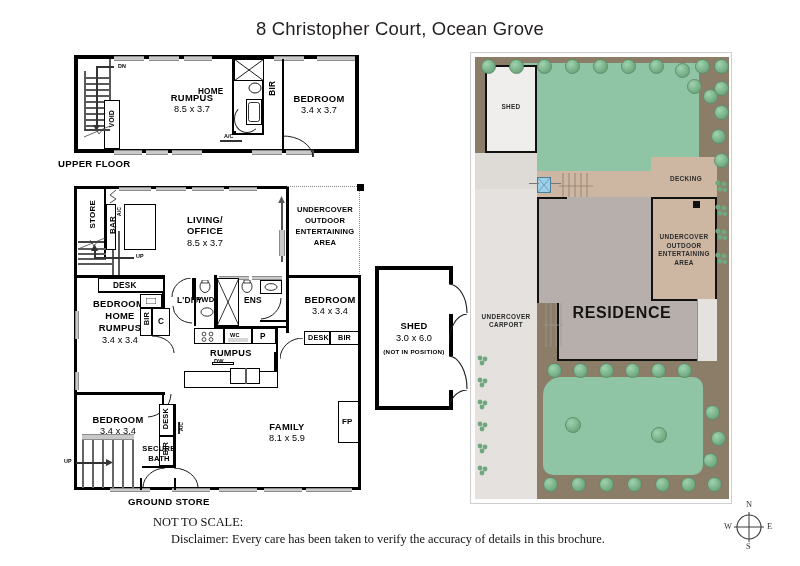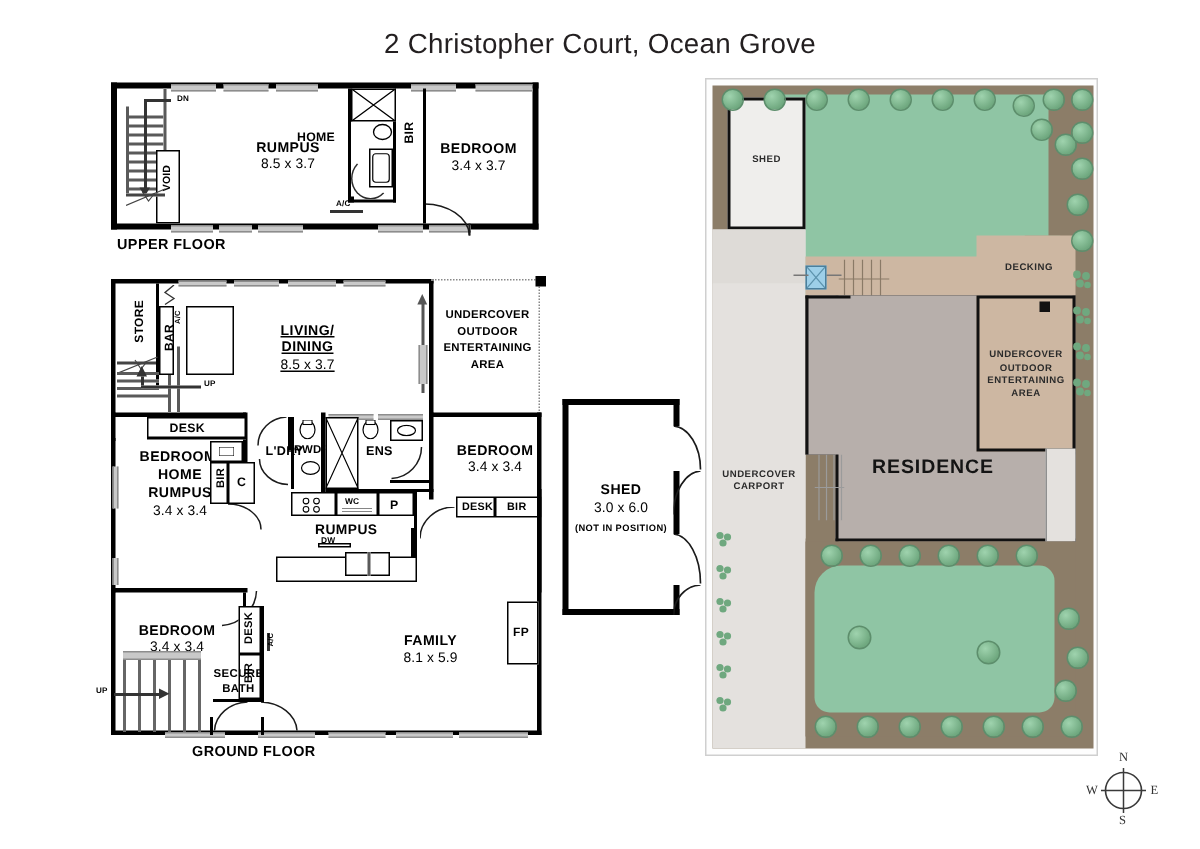--- a/index.html
+++ b/index.html
@@ -41,37 +41,37 @@
   .sBed{background:#8c7d68;}
   .sDeck{background:#cdb7a2;}
   .sRes{background:#b7afab;border:2px solid #111;box-sizing:border-box;}
   .sPave{background:#e4e1de;}
   .sPave2{background:#dedbd7;}
   .sShed{background:#efeeec;border:2px solid #111;box-sizing:border-box;}
   .shrub{position:absolute;border-radius:50%;background:radial-gradient(circle at 35% 32%,#9fd3ae,#6fa87f 72%);
          border:1px solid #5d8e6c;box-sizing:border-box;}
   .slbl{position:absolute;font-size:6.4px;font-weight:700;color:#2b2b2b;
         text-align:center;line-height:1.25;letter-spacing:.35px;white-space:nowrap;}
-  .slblbig{font-size:13px;letter-spacing:.6px;color:#141414;}
+  .slblbig{font-size:16px;letter-spacing:.6px;color:#141414;}
 
   
   #compass{left:722px;top:500px;width:54px;height:56px;}
   .cpt{position:absolute;font-size:8.4px;color:#333;font-family:"Liberation Serif",serif;}
 
   
   #footer{left:153px;top:514px;width:560px;font-family:"Liberation Serif",serif;
           font-size:12.4px;color:#111;line-height:1.38;}
   #footer .l2{margin-left:18px;}
 </style>
 </head>
 <body>
 
 <div id="root">
 
-  <div class="abs" id="title">2 Christopher Court, Ocean Grove</div>
+  <div class="abs" id="title">8 Christopher Court, Ocean Grove</div>
 
   <div class="abs" style="left:74px;top:55px;width:285px;height:98px;">
 
     <div class="wall" style="left:0;top:0;width:285px;height:4px;"></div>
     <div class="wall" style="left:0;top:94px;width:285px;height:4px;"></div>
     <div class="wall" style="left:0;top:0;width:4px;height:98px;"></div>
     <div class="wall" style="left:281px;top:0;width:4px;height:98px;"></div>
 
     <div class="win" style="left:40px;top:0.5px;width:30px;height:3px;"></div>
     <div class="win" style="left:75px;top:0.5px;width:30px;height:3px;"></div>
@@ -151,21 +151,21 @@
       <path d="M0,1 A 30,22 0 0 1 31,22" stroke="#1b1b1b" stroke-width="1" fill="none"></path>
       <line x1="31" y1="22" x2="31" y2="14" stroke="#1b1b1b" stroke-width="1.4"></line>
     </svg>
     <div class="wall" style="left:208px;top:80px;width:2px;height:14px;"></div>
 
     <div class="room" style="left:213px;top:38px;width:64px;">
       <span>BEDROOM</span><br>
       <span class="dim">3.4 x 3.7</span>
     </div>
   </div>
-  <div class="floorlab" style="left:78px;top:158px;">UPPER FLOOR</div>
+  <div class="floorlab" style="left:58px;top:158px;">UPPER FLOOR</div>
 
   <div class="abs" style="left:74px;top:186px;width:285px;height:307px;">
 
     <div class="wall" style="left:0;top:0;width:215px;height:3px;"></div>
     <div class="wall" style="left:0;top:0;width:3px;height:92px;"></div>
     <div class="wall" style="left:0;top:89px;width:90px;height:3px;"></div>
     <div class="wall" style="left:212px;top:0;width:3px;height:92px;"></div>
     <div class="win" style="left:45px;top:0.5px;width:32px;height:2.5px;"></div>
     <div class="win" style="left:82px;top:0.5px;width:30px;height:2.5px;"></div>
     <div class="win" style="left:118px;top:0.5px;width:32px;height:2.5px;"></div>
@@ -196,23 +196,23 @@
 
     <svg class="abs" style="left:34px;top:4px;" width="10" height="14">
       <path d="M8,0 L2,5 L8,9 L2,13" stroke="#333" stroke-width="0.9" fill="none"></path>
     </svg>
 
     <div class="thin2" style="left:32px;top:18px;width:10px;height:46px;"></div>
     <div class="thin2" style="left:50px;top:18px;width:32px;height:46px;"></div>
     <div class="lbl vert" style="left:34px;top:30px;font-size:8px;">BAR</div>
     <div class="tiny vert" style="left:42px;top:21px;font-size:5px;">A/C</div>
 
-    <div class="room" style="left:93px;top:28px;width:76px;text-decoration:underline;">
+    <div class="room" style="left:93px;top:28px;width:76px;">
       <span>LIVING/</span><br>
-      <span>DINING</span><br>
+      <span>OFFICE</span><br>
       <span class="dim">8.5 x 3.7</span>
     </div>
 
     <div class="dashline" style="left:213px;top:0;width:74px;height:2px;border-top:1.5px dotted #888;"></div>
     <div class="dashline" style="left:285px;top:0;width:2px;height:92px;border-left:1.5px dotted #888;"></div>
     <div class="wall" style="left:283px;top:-2px;width:7px;height:7px;"></div>
     <div class="room" style="left:216px;top:18px;width:70px;font-size:7.6px;line-height:1.45;letter-spacing:.2px;">
       <span>UNDERCOVER</span><br>
       <span>OUTDOOR</span><br>
       <span>ENTERTAINING</span><br>
@@ -394,21 +394,21 @@
     </svg>
 
     <div class="room" style="left:178px;top:235px;width:70px;">
       <span>FAMILY</span><br>
       <span class="dim">8.1 x 5.9</span>
     </div>
 
     <div class="thin2" style="left:264px;top:215px;width:21px;height:42px;"></div>
     <div class="lbl" style="left:268px;top:231px;font-size:8px;">FP</div>
   </div>
-  <div class="floorlab" style="left:128px;top:496px;">GROUND FLOOR</div>
+  <div class="floorlab" style="left:128px;top:496px;">GROUND STORE</div>
 
   <div class="abs" style="left:375px;top:266px;width:90px;height:144px;">
     <div class="wall" style="left:0;top:0;width:78px;height:4px;"></div>
     <div class="wall" style="left:0;top:0;width:4px;height:144px;"></div>
     <div class="wall" style="left:0;top:140px;width:78px;height:4px;"></div>
     <div class="wall" style="left:74px;top:0;width:4px;height:18px;"></div>
     <div class="wall" style="left:74px;top:48px;width:4px;height:42px;"></div>
     <div class="wall" style="left:74px;top:124px;width:4px;height:20px;"></div>
     <svg class="abs" style="left:74px;top:18px;" width="20" height="30">
       <path d="M0,0 A 19,29 0 0 1 18,29" stroke="#1b1b1b" stroke-width="1.1" fill="none"></path>
@@ -612,14 +612,18 @@
       <circle cx="21" cy="19" r="12" fill="none" stroke="#3a3a3a" stroke-width="1.1"></circle>
       <line x1="21" y1="4" x2="21" y2="34" stroke="#3a3a3a" stroke-width="1"></line>
       <line x1="6" y1="19" x2="36" y2="19" stroke="#3a3a3a" stroke-width="1"></line>
     </svg>
     <div class="cpt" style="left:24px;top:0;">N</div>
     <div class="cpt" style="left:45px;top:22px;">E</div>
     <div class="cpt" style="left:24px;top:42px;">S</div>
     <div class="cpt" style="left:2px;top:22px;">W</div>
   </div>
 
+  <div class="abs" id="footer">
+    <div>NOT TO SCALE:</div>
+    <div class="l2">Disclaimer: Every care has been taken to verify the accuracy of details in this brochure.</div>
+  </div>
 
 </div>
 
 </body></html>

